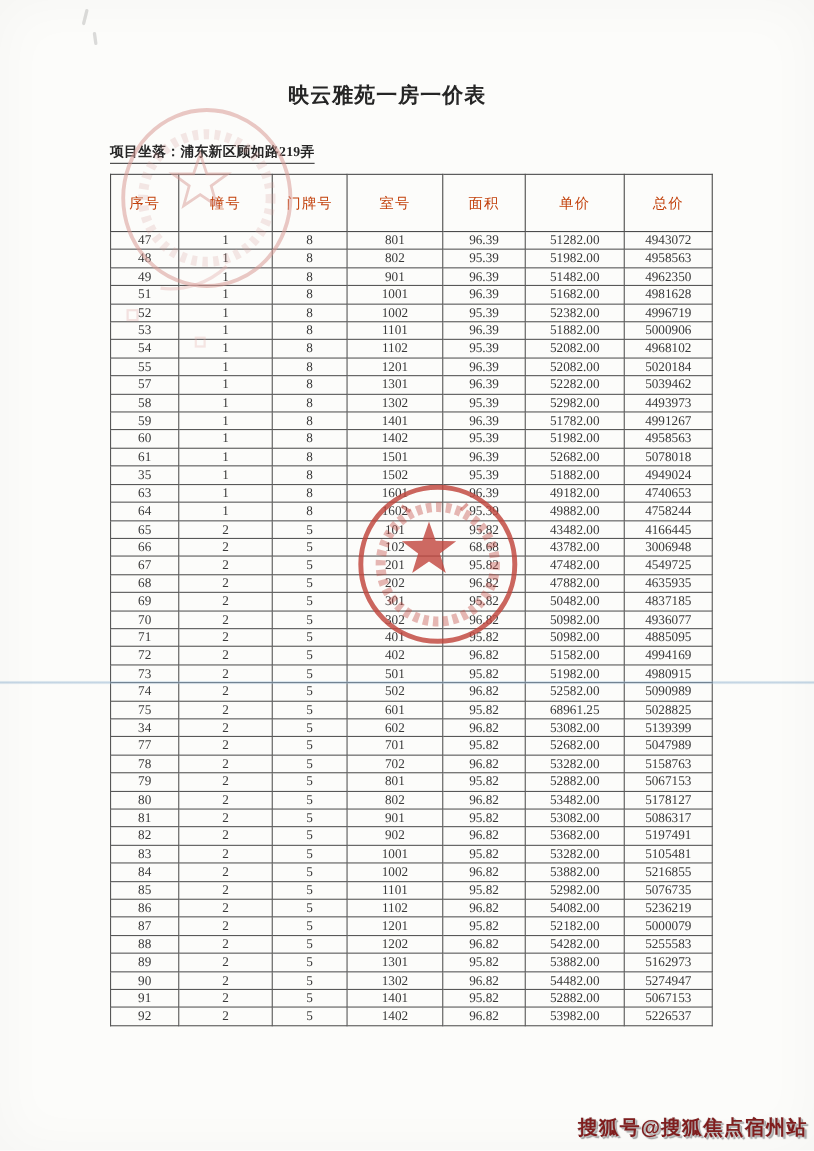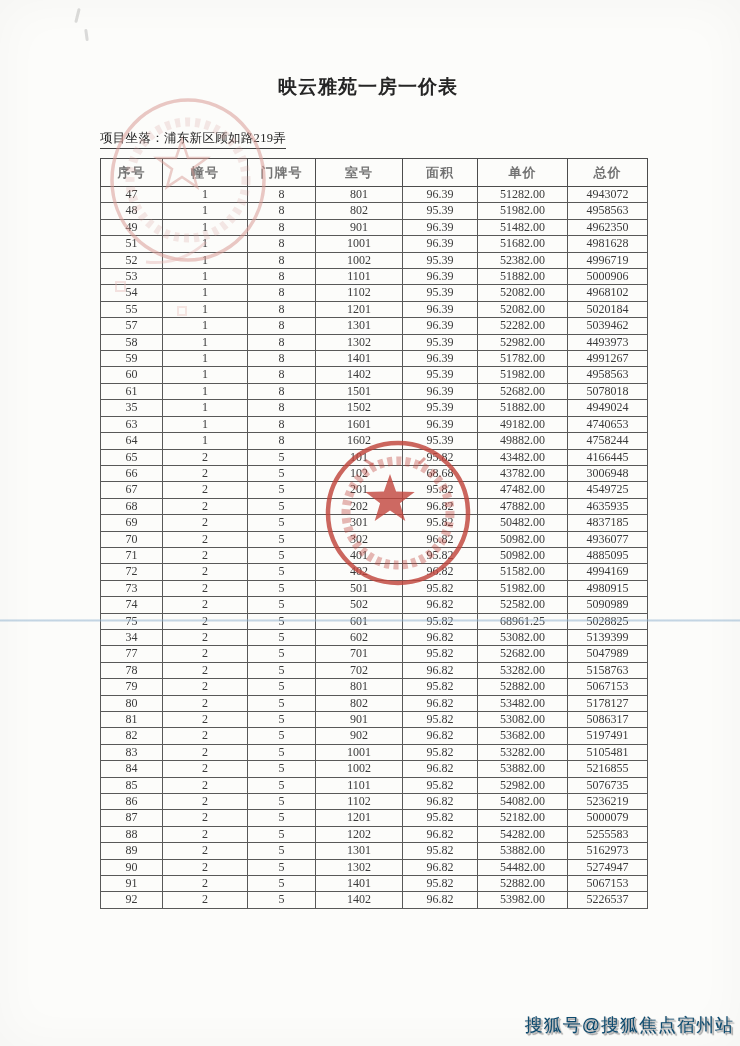--- a/index.html
+++ b/index.html
@@ -5,37 +5,37 @@
   html,body{margin:0;padding:0;}
   body{width:740px;height:1046px;background:#ffffff;overflow:hidden;}
   .page{
     position:relative;width:740px;height:1046px;
     background:#fcfcfa;
     box-shadow:inset 0 0 50px rgba(0,0,0,0.03);
     font-family:"Liberation Serif","DejaVu Serif",serif;
     overflow:hidden;
   }
   .title{
-    position:absolute;top:74px;left:368px;transform:translateX(-50%);
+    position:absolute;top:74px;left:352px;transform:translateX(-50%);
     margin:0;font-size:19px;font-weight:bold;color:#252525;
     letter-spacing:1px;white-space:nowrap;
   }
   .location{
     position:absolute;top:130px;left:100px;
-    font-size:12.5px;font-weight:normal;color:#252525;
+    font-size:12.5px;font-weight:bold;color:#252525;
     border-bottom:1.5px solid #3f3f3f;padding-bottom:1px;
     letter-spacing:0.3px;white-space:nowrap;
   }
   table.price{
     position:absolute;left:100px;top:158px;width:547px;
     border-collapse:collapse;table-layout:fixed;
   }
   table.price th{
-    height:27px;font-size:13px;font-weight:bold;color:#737373;
-    border:1.4px solid #4c4c4c;text-align:center;padding:0;
+    height:27px;font-size:13px;font-weight:normal;color:#c2410c;
+    border:1.4px solid #4c4c4c;text-align:center;padding:12px;
     letter-spacing:1px;
   }
   table.price td{
     height:15.4px;line-height:15.4px;font-size:12px;color:#3a3a3a;
     border:1px solid #585858;text-align:center;padding:0;
     white-space:nowrap;overflow:hidden;
   }
   .stamp{position:absolute;pointer-events:none;}
   .stamp-top{left:98px;top:92px;}
   .stamp-mid{left:305px;top:420px;}
@@ -46,22 +46,22 @@
   }
   .pen-mark{
     position:absolute;background:rgba(100,100,100,0.22);
     border-radius:2px;
   }
   .pen-mark.m1{left:76px;top:8px;width:3px;height:15px;transform:rotate(14deg);}
   .pen-mark.m2{left:85px;top:29px;width:3px;height:12px;transform:rotate(-8deg);}
   .watermark{
     position:absolute;top:1013px;right:6px;
     font-family:"Liberation Sans","DejaVu Sans",sans-serif;
-    font-size:18px;font-weight:normal;letter-spacing:1px;
-    color:#0c4a6e;
+    font-size:18px;font-weight:bold;letter-spacing:1px;
+    color:#7f1d1d;
     text-shadow:
       1px 1px 0 #bdbdbd,
       2px 2px 1px #9c9c9c,
       0 0 1px #d6d6d6,
       -0.5px -0.5px 0 #e8e8e8;
     white-space:nowrap;
   }
 </style>
 </head>
 <body>

